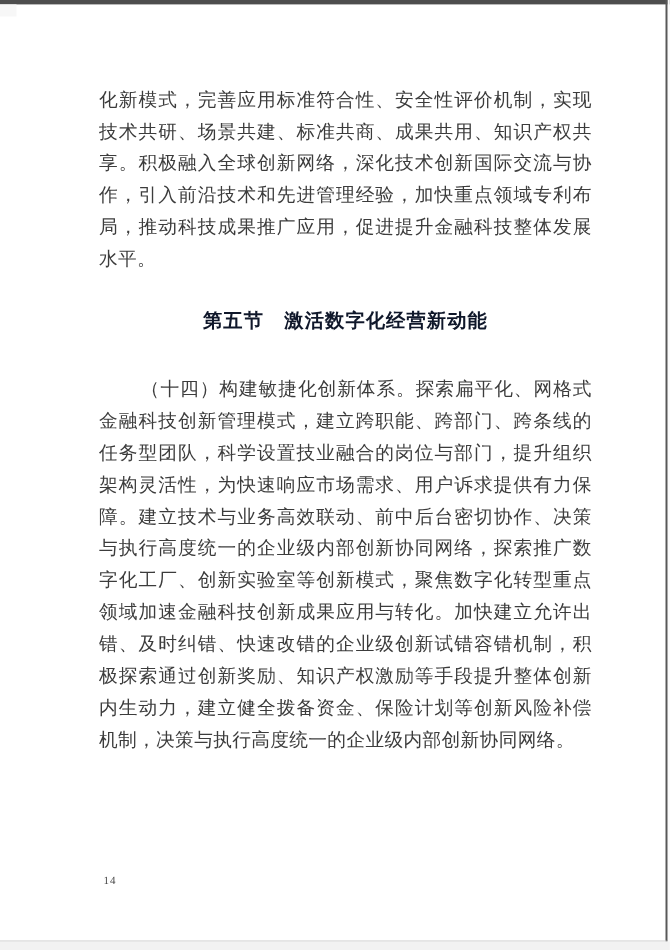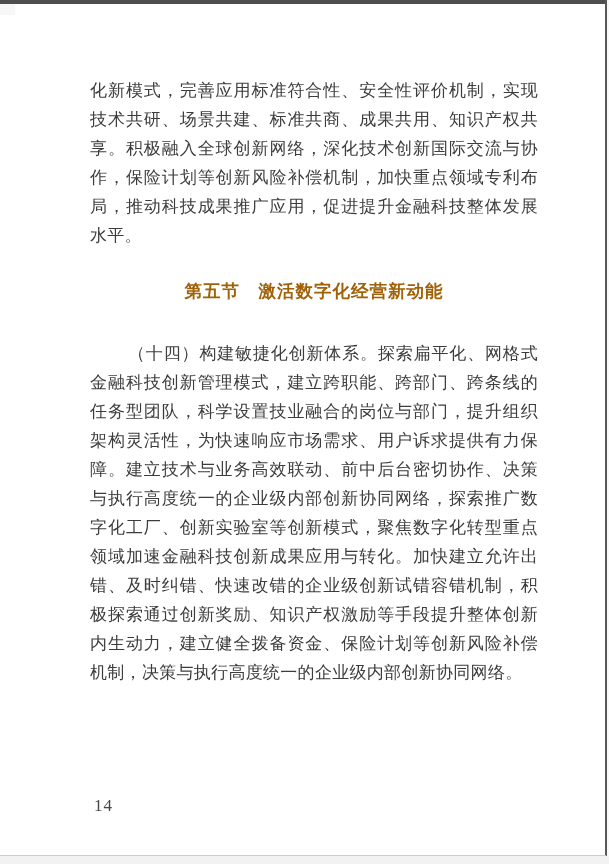--- a/index.html
+++ b/index.html
@@ -69,42 +69,42 @@
   }
   .para.indented {
     text-indent: 38px;
   }
   .section-heading {
     margin: 26px 0 33px 0;
     text-align: center;
     font-weight: bold;
     font-size: 17.5px;
     line-height: 30px;
-    color: #a16207;
+    color: #0f172a;
     letter-spacing: 1px;
     text-indent: 0;
   }
   .page-number {
     position: absolute;
     left: 94px;
     top: 796px;
-    font-size: 17px;
+    font-size: 10px;
     color: #474747;
     letter-spacing: 1px;
   }
 </style>
 </head>
 <body>
 
 <div class="scan-top-bar"></div>
 <div class="scan-corner-patch"></div>
 <div class="scan-right-line"></div>
 <div class="scan-right-margin"></div>
 <div class="scan-bottom-line"></div>
 <div class="scan-bottom-strip"></div>
 
 <div class="text-column">
-  <p class="para">化新模式，完善应用标准符合性、安全性评价机制，实现技术共研、场景共建、标准共商、成果共用、知识产权共享。积极融入全球创新网络，深化技术创新国际交流与协作，保险计划等创新风险补偿机制，加快重点领域专利布局，推动科技成果推广应用，促进提升金融科技整体发展水平。</p>
+  <p class="para">化新模式，完善应用标准符合性、安全性评价机制，实现技术共研、场景共建、标准共商、成果共用、知识产权共享。积极融入全球创新网络，深化技术创新国际交流与协作，引入前沿技术和先进管理经验，加快重点领域专利布局，推动科技成果推广应用，促进提升金融科技整体发展水平。</p>
   <p class="para section-heading">第五节　激活数字化经营新动能</p>
   <p class="para indented">（十四）构建敏捷化创新体系。探索扁平化、网格式金融科技创新管理模式，建立跨职能、跨部门、跨条线的任务型团队，科学设置技业融合的岗位与部门，提升组织架构灵活性，为快速响应市场需求、用户诉求提供有力保障。建立技术与业务高效联动、前中后台密切协作、决策与执行高度统一的企业级内部创新协同网络，探索推广数字化工厂、创新实验室等创新模式，聚焦数字化转型重点领域加速金融科技创新成果应用与转化。加快建立允许出错、及时纠错、快速改错的企业级创新试错容错机制，积极探索通过创新奖励、知识产权激励等手段提升整体创新内生动力，建立健全拨备资金、保险计划等创新风险补偿机制，决策与执行高度统一的企业级内部创新协同网络。</p>
 </div>
 
 <div class="page-number">14</div>
 
 </body></html>

